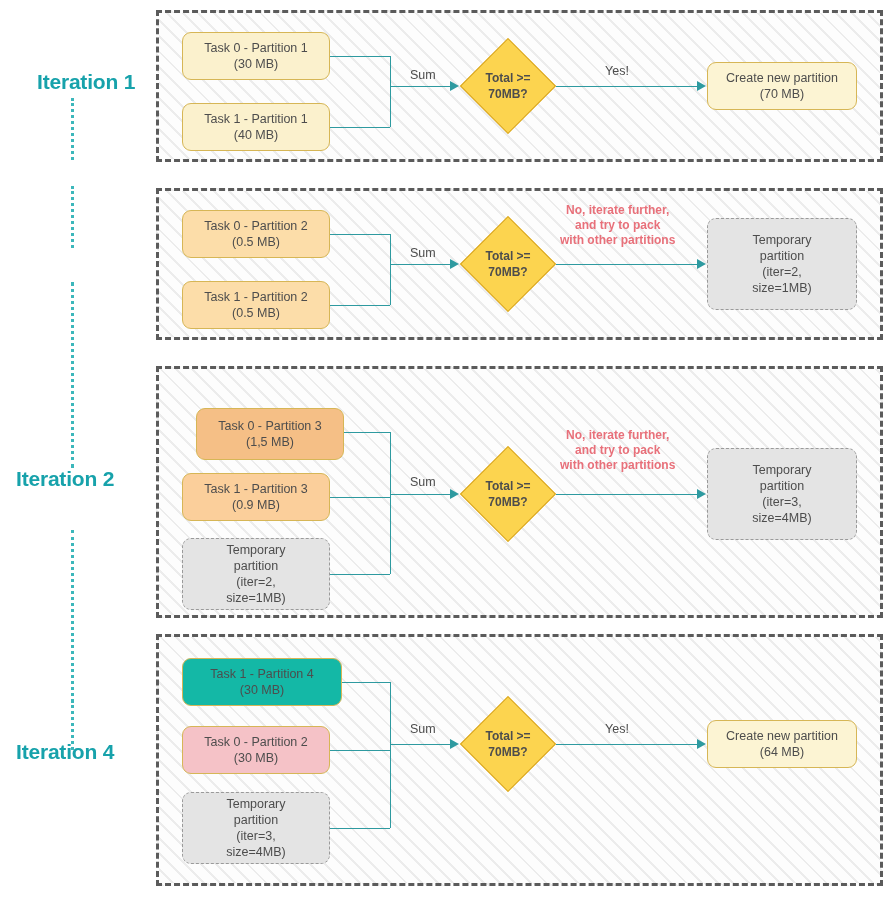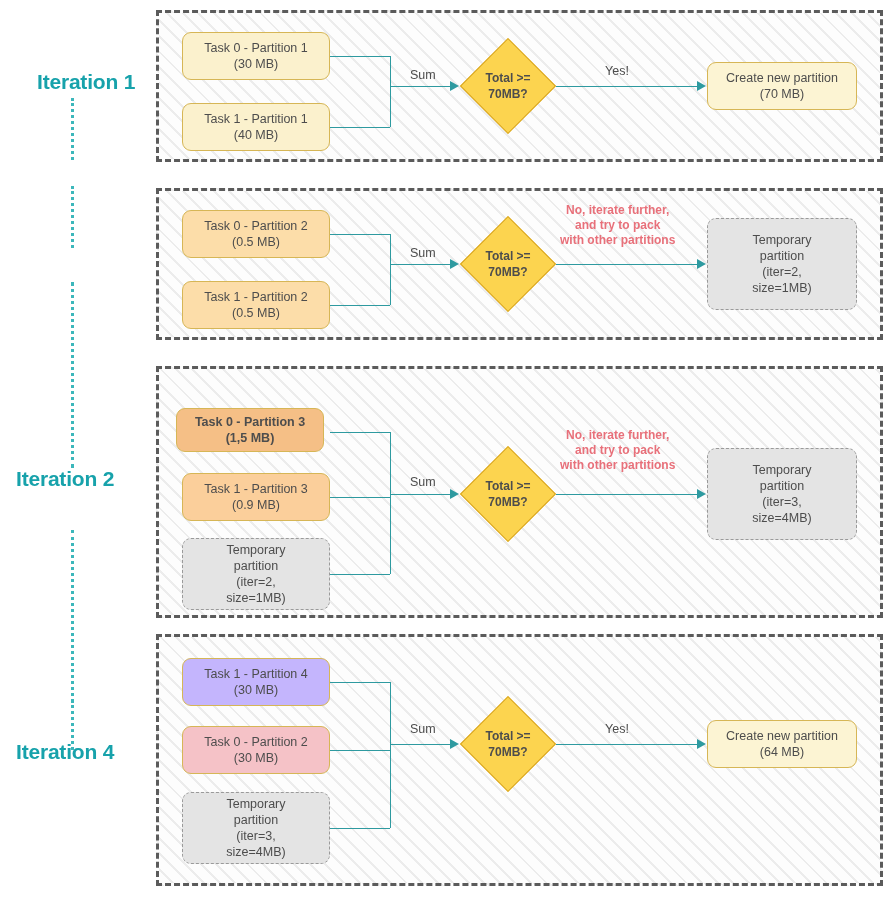--- a/index.html
+++ b/index.html
@@ -167,21 +167,21 @@
     <div class="iter-box" style="left: 156px; top: 366px; width: 727px; height: 252px;"></div>
     <div class="iter-label" style="left: 16px; top: 467px; width: 140px;">Iteration 2</div>
     <div class="conn-h" style="left: 330px; top: 432px; width: 60px;"></div>
     <div class="conn-h" style="left: 330px; top: 497px; width: 60px;"></div>
     <div class="conn-h" style="left: 330px; top: 574px; width: 60px;"></div>
     <div class="conn-v" style="left: 390px; top: 432px; height: 142px;"></div>
     <div class="conn-h" style="left: 390px; top: 494px; width: 60.9167px;"></div>
     <div class="arrow-head" style="left: 449.917px; top: 489px;"></div>
     <div class="conn-h" style="left: 556.083px; top: 494px; width: 141.917px;"></div>
     <div class="arrow-head" style="left: 697px; top: 489px;"></div>
-    <div class="node task" style="left: 176px; top: 408px; width: 148px; height: 44px; background: rgb(245, 191, 134); font-weight: bold;">Task 0 - Partition 3
+    <div class="node task" style="left: 196px; top: 408px; width: 148px; height: 52px; background: rgb(245, 191, 134);">Task 0 - Partition 3
 (1,5 MB)</div>
     <div class="node task" style="left: 182px; top: 473px; width: 148px; height: 48px; background: rgb(251, 207, 155);">Task 1 - Partition 3
 (0.9 MB)</div>
     <div class="node temp" style="left: 182px; top: 538px; width: 148px; height: 72px; background: rgb(228, 228, 228);">Temporary
 partition
 (iter=2,
 size=1MB)</div>
     <div class="edge-label" style="left: 410px; top: 475px;">Sum</div>
     <div class="diamond-wrap" style="left: 474px; top: 460px; width: 68px; height: 68px;">
       <div class="diamond-shape"></div>
@@ -198,21 +198,21 @@
     <div class="iter-box" style="left: 156px; top: 634px; width: 727px; height: 252px;"></div>
     <div class="iter-label" style="left: 16px; top: 740px; width: 140px;">Iteration 4</div>
     <div class="conn-h" style="left: 330px; top: 682px; width: 60px;"></div>
     <div class="conn-h" style="left: 330px; top: 750px; width: 60px;"></div>
     <div class="conn-h" style="left: 330px; top: 828px; width: 60px;"></div>
     <div class="conn-v" style="left: 390px; top: 682px; height: 146px;"></div>
     <div class="conn-h" style="left: 390px; top: 744px; width: 60.9167px;"></div>
     <div class="arrow-head" style="left: 449.917px; top: 739px;"></div>
     <div class="conn-h" style="left: 556.083px; top: 744px; width: 141.917px;"></div>
     <div class="arrow-head" style="left: 697px; top: 739px;"></div>
-    <div class="node task" style="left: 182px; top: 658px; width: 148px; height: 48px; background: #c4b5fd;">Task 1 - Partition 4
+    <div class="node task" style="left: 182px; top: 658px; width: 160px; height: 48px; background: #14b8a6;">Task 1 - Partition 4
 (30 MB)</div>
     <div class="node task" style="left: 182px; top: 726px; width: 148px; height: 48px; background: rgb(245, 194, 199);">Task 0 - Partition 2
 (30 MB)</div>
     <div class="node temp" style="left: 182px; top: 792px; width: 148px; height: 72px; background: rgb(228, 228, 228);">Temporary
 partition
 (iter=3,
 size=4MB)</div>
     <div class="edge-label" style="left: 410px; top: 722px;">Sum</div>
     <div class="diamond-wrap" style="left: 474px; top: 710px; width: 68px; height: 68px;">
       <div class="diamond-shape"></div>

